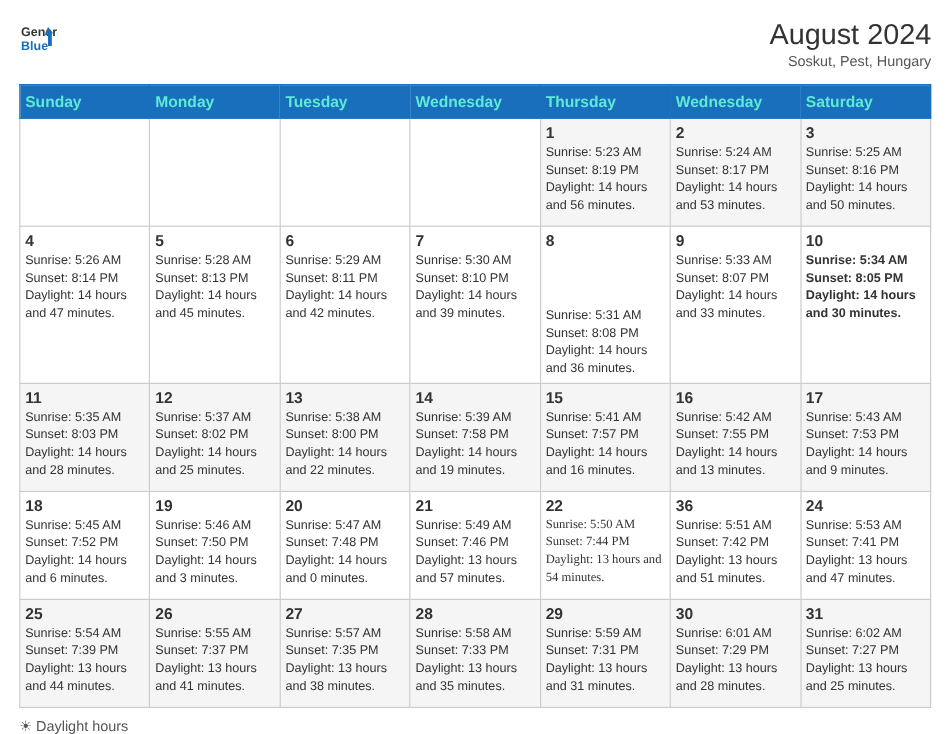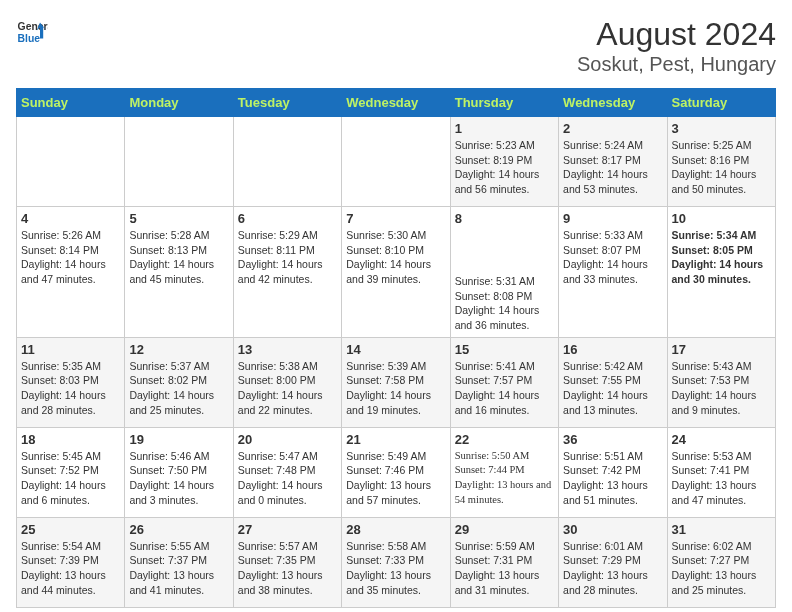--- a/index.html
+++ b/index.html
@@ -22,36 +22,36 @@
       gap: 4px;
     }
     .logo-icon {
       width: 32px;
       height: 32px;
     }
     .title-area {
       text-align: right;
     }
     .month-title {
-      font-size: 32px;
+      font-size: 24px;
       font-weight: normal;
       color: #333;
     }
     .location-title {
-      font-size: 20px;
+      font-size: 12px;
       color: #555;
     }
     table {
       width: 100%;
       border-collapse: collapse;
       font-size: 11px;
     }
     thead th {
       background: #1a6fbd;
-      color: #bef264;
+      color: #5eead4;
       padding: 6px 4px;
       text-align: left;
       font-size: 13px;
       font-weight: bold;
       border: 1px solid #1a6fbd;
     }
     tbody td {
       border: 1px solid #ccc;
       vertical-align: top;
       padding: 4px;

